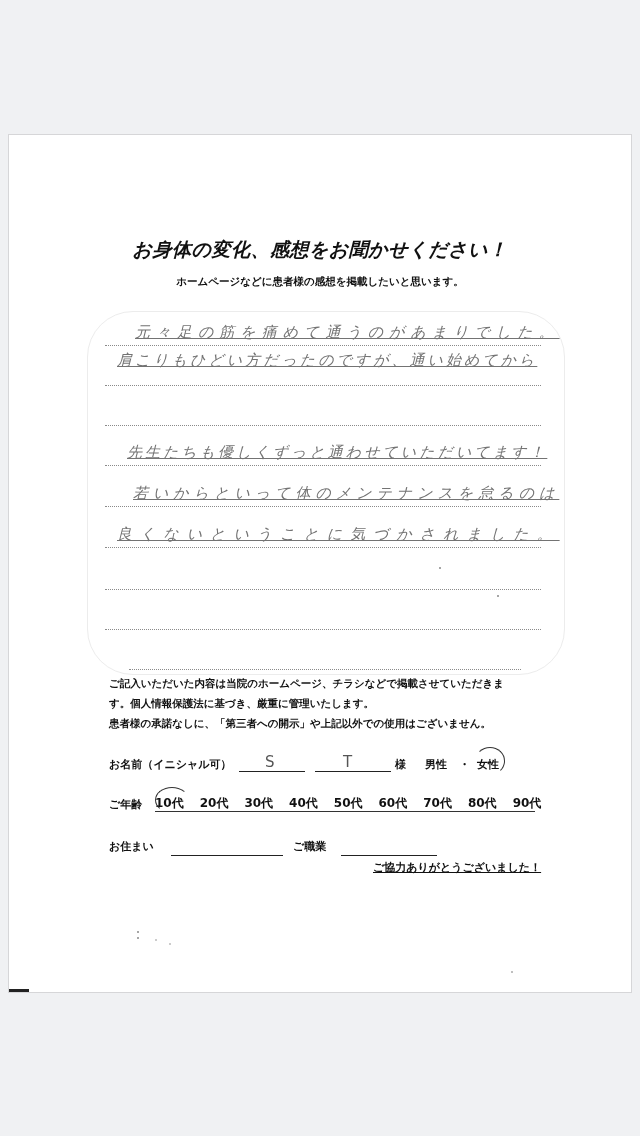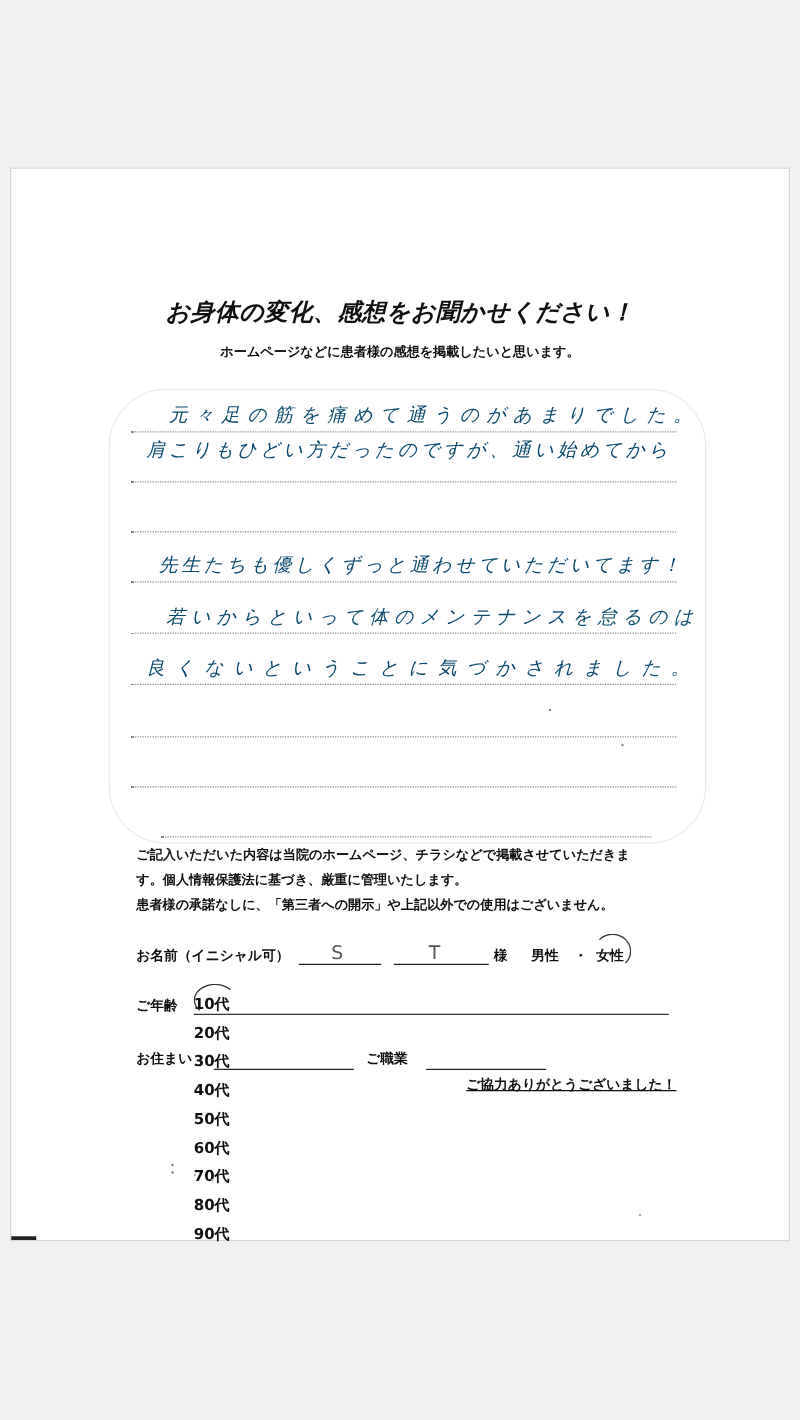--- a/index.html
+++ b/index.html
@@ -24,36 +24,36 @@
   .sub2 { top:159px; }
   .frame {
     position:absolute; left:78px; top:176px; width:478px; height:364px;
     border:1px solid #ececec; border-radius:46px; box-sizing:border-box;
   }
   .ruled-line {
     position:absolute; height:0; border-top:1px dotted #8a8a8a;
   }
   .hw {
     position:absolute; font-family:"DejaVu Serif", serif; font-size:15px;
-    color:#0c4a6e; letter-spacing:6px; white-space:nowrap; font-style:italic;
+    color:#737373; letter-spacing:6px; white-space:nowrap; font-style:italic;text-decoration:underline;
   }
   .notice {
     position:absolute; left:100px; font-size:10.5px; font-weight:bold; color:#111; white-space:nowrap;
   }
   .field-label { position:absolute; font-size:11px; font-weight:bold; color:#111; white-space:nowrap; }
   .blank { position:absolute; border-bottom:1px solid #222; height:14px; }
   .blank-val {
     position:absolute; font-family:"DejaVu Sans", sans-serif; font-size:15px; color:#555; font-weight:normal;
   }
   .circle {
     position:absolute; border:1px solid #333; border-radius:50%;
   }
   .ages {
     position:absolute; left:153px; top:660px; width:380px; height:16px;
-    border-bottom:1px solid #333; display:flex; gap:6px;flex-direction:column;
+    border-bottom:1px solid #333; display:flex; gap:16px;
   }
   .age { font-size:12px; font-weight:bold; color:#111; white-space:nowrap; }
   .thanks {
     position:absolute; left:364px; top:725px; font-size:11px; font-weight:bold;
     text-decoration:underline; color:#111; white-space:nowrap;
   }
   .speck { position:absolute; width:2px; height:2px; background:#888; border-radius:50%; }
 </style>
 </head>
 <body>

